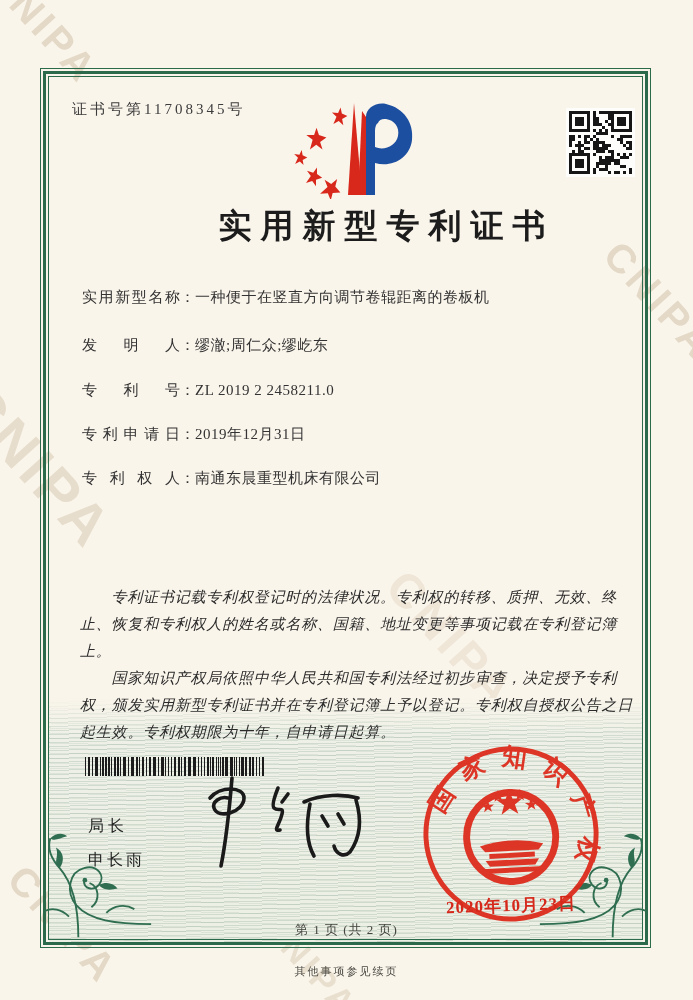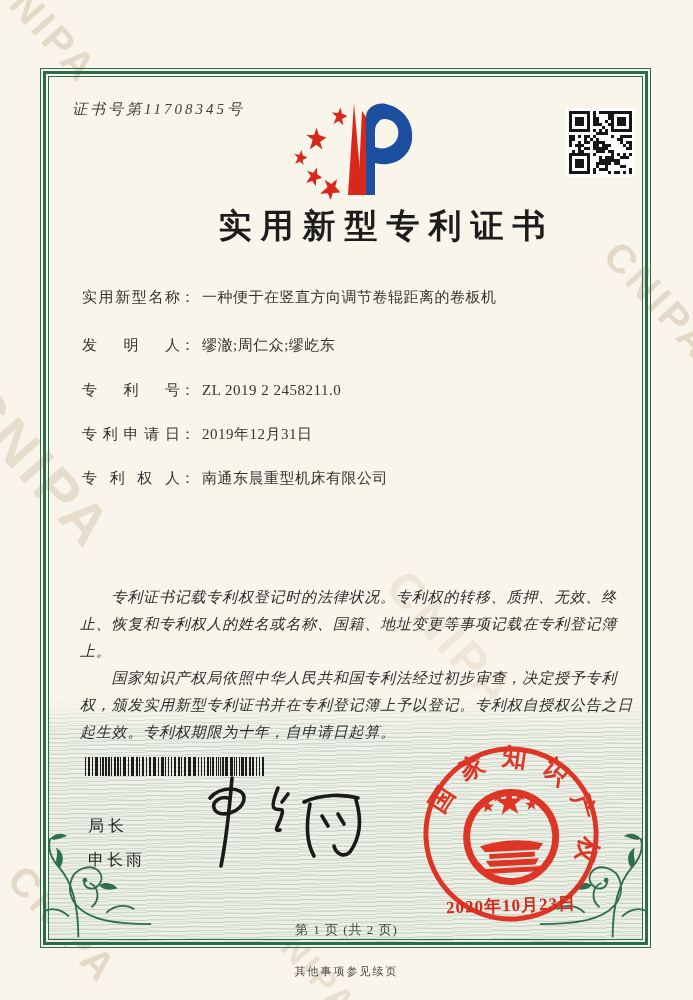--- a/index.html
+++ b/index.html
@@ -20,33 +20,33 @@
   
   .frame{position:absolute;left:40px;top:68px;width:609px;height:878px;
          border:1px solid #2c6a4c;z-index:2;pointer-events:none;}
   .frame-mid{position:absolute;inset:2px;border:3px solid #2c6a4c;}
   .frame-inner{position:absolute;inset:2px;border:1px solid #2c6a4c;}
   .orn{position:absolute;width:112px;height:112px;z-index:2;}
   .orn-left{left:41px;top:827px;}
   .orn-right{left:538px;top:827px;transform:scaleX(-1);}
   
   .content{position:absolute;inset:0;z-index:3;}
-  .certno{position:absolute;left:72px;top:100px;font-size:15px;letter-spacing:3px;color:#3c3c3c;font-style:italic;}
+  .certno{position:absolute;left:72px;top:100px;font-size:15px;letter-spacing:3px;color:#3c3c3c;}
   .logo{position:absolute;left:278px;top:101px;}
   .qr{position:absolute;left:566px;top:108px;background:#fdfdfb;padding:3px;
       display:grid;grid-template-columns:repeat(21,3px);grid-template-rows:repeat(21,3px);}
   .qr i{display:block;}
   .qr i.d{background:#161616;}
   .title{position:absolute;left:0;top:204px;width:693px;text-align:center;
          font-size:33px;font-weight:bold;letter-spacing:9px;color:#1c1c1c;padding-left:40px;}
   .row{position:absolute;left:82px;width:560px;font-size:15px;color:#333;white-space:nowrap;}
   .lbl{display:inline-block;width:98px;text-align:justify;text-align-last:justify;
        vertical-align:top;letter-spacing:0;}
   .colon{display:inline-block;}
-  .val{display:inline-block;margin-left:7px;letter-spacing:0.5px;font-family:Liberation Serif, serif;}
+  .val{display:inline-block;letter-spacing:0.5px;font-family:Liberation Serif, serif;}
   .pair2{position:absolute;left:276px;top:0;}
   .paras{position:absolute;left:80px;top:584px;width:566px;font-size:15px;
          line-height:27px;letter-spacing:0.8px;color:#2b2b2b;font-style:italic;}
   .paras p{margin:0;text-indent:2.1em;}
   .barcode{position:absolute;left:85px;top:757px;width:181px;height:19px;}
   .barcode span{position:absolute;top:0;height:100%;background:#1c1c1c;}
   .director{position:absolute;left:88px;top:816px;font-size:16px;letter-spacing:4px;color:#222;}
   .director-name{position:absolute;left:88px;top:850px;font-size:16px;letter-spacing:3px;color:#222;text-align:center;}
   .signature{position:absolute;left:192px;top:772px;z-index:3;}
   .seal{position:absolute;left:417px;top:740px;z-index:5;opacity:0.94;transform:rotate(-3deg);}

